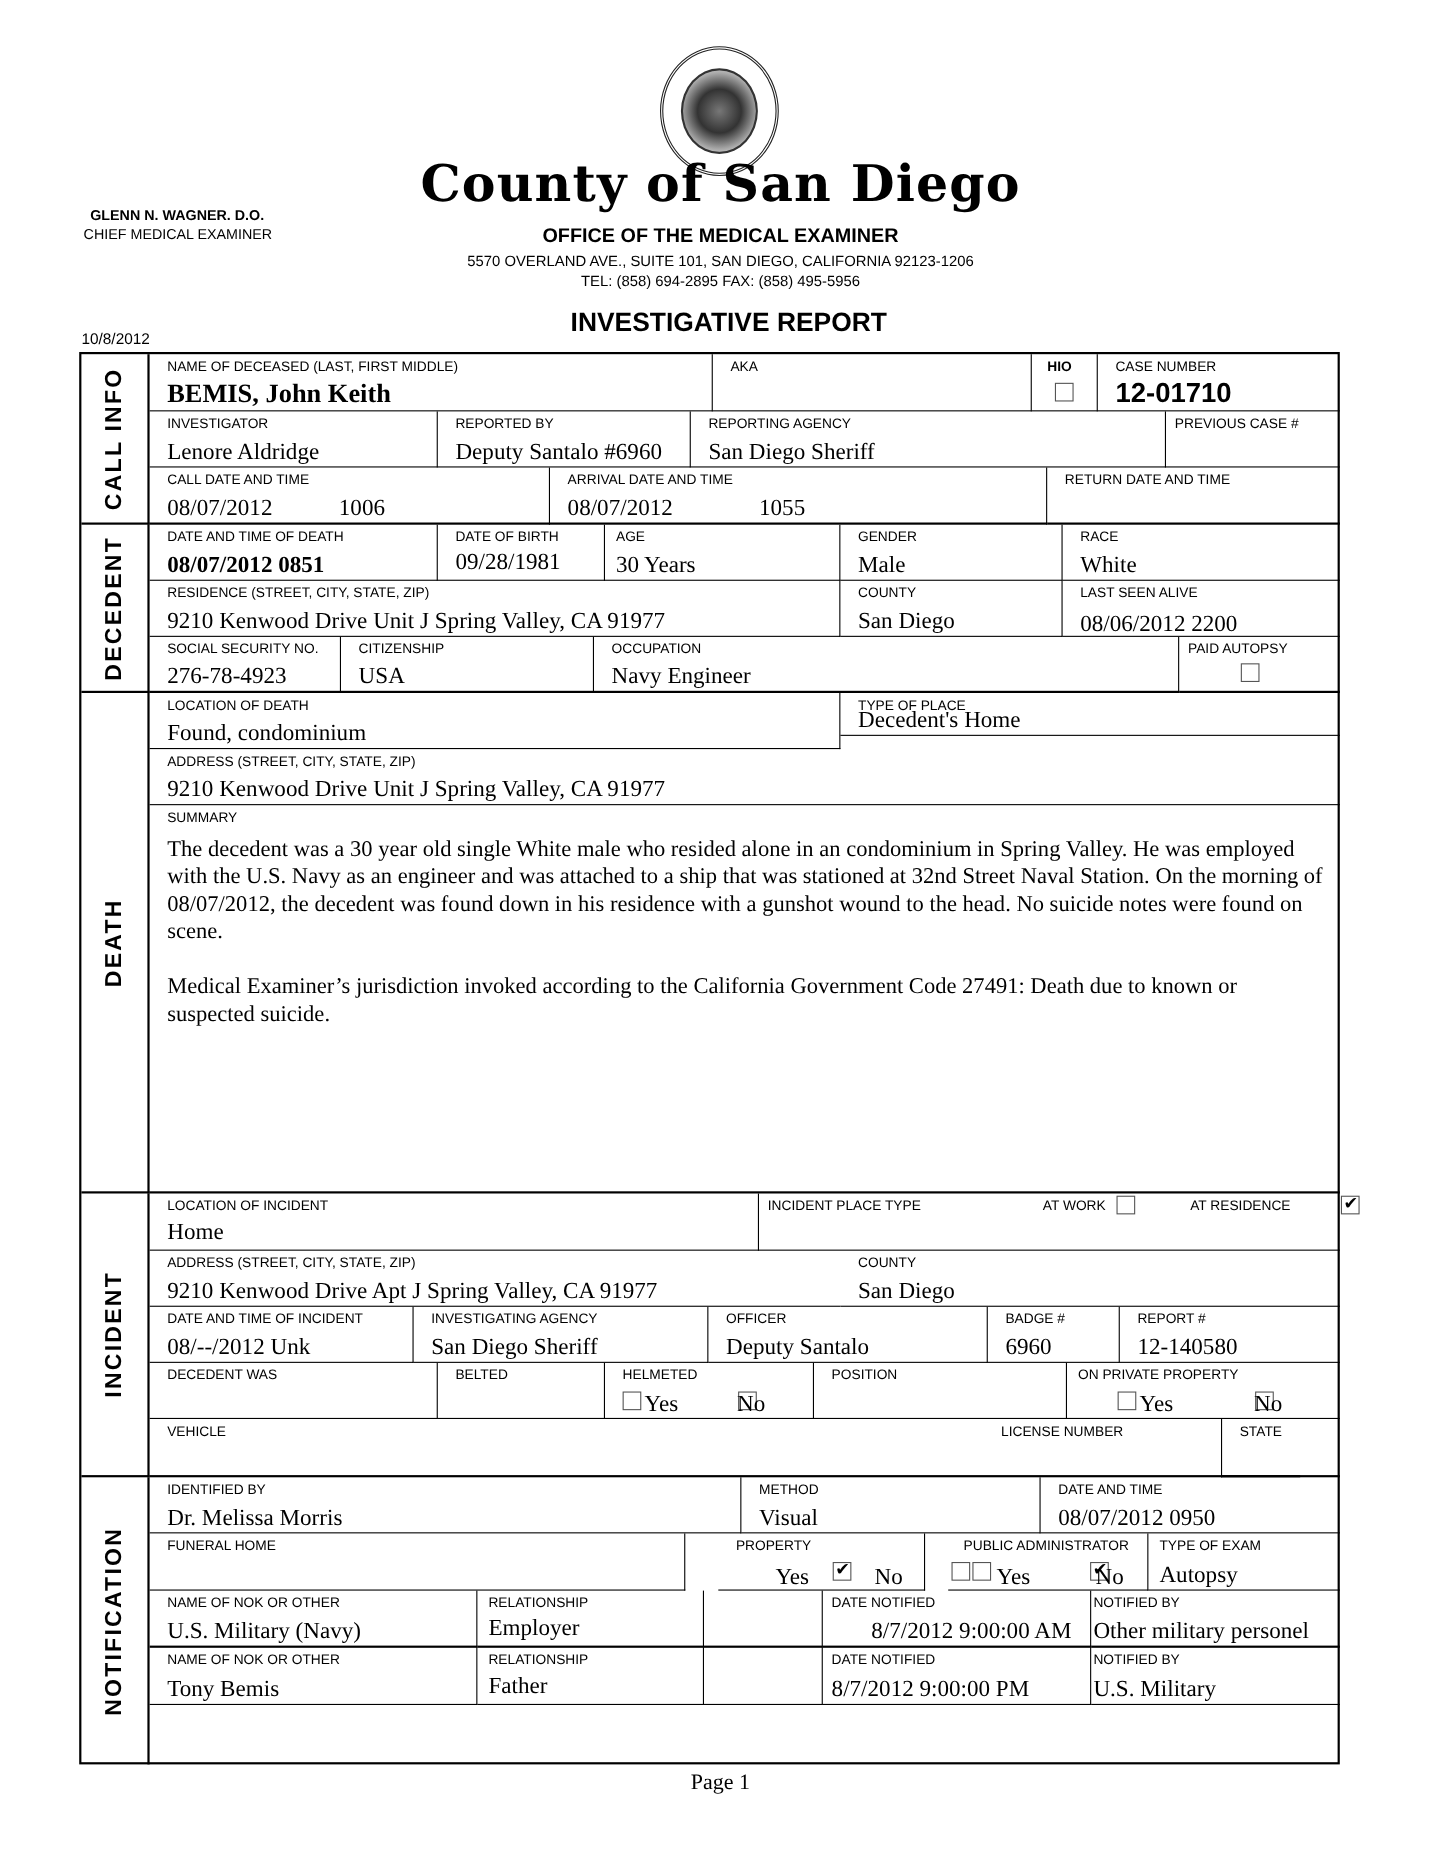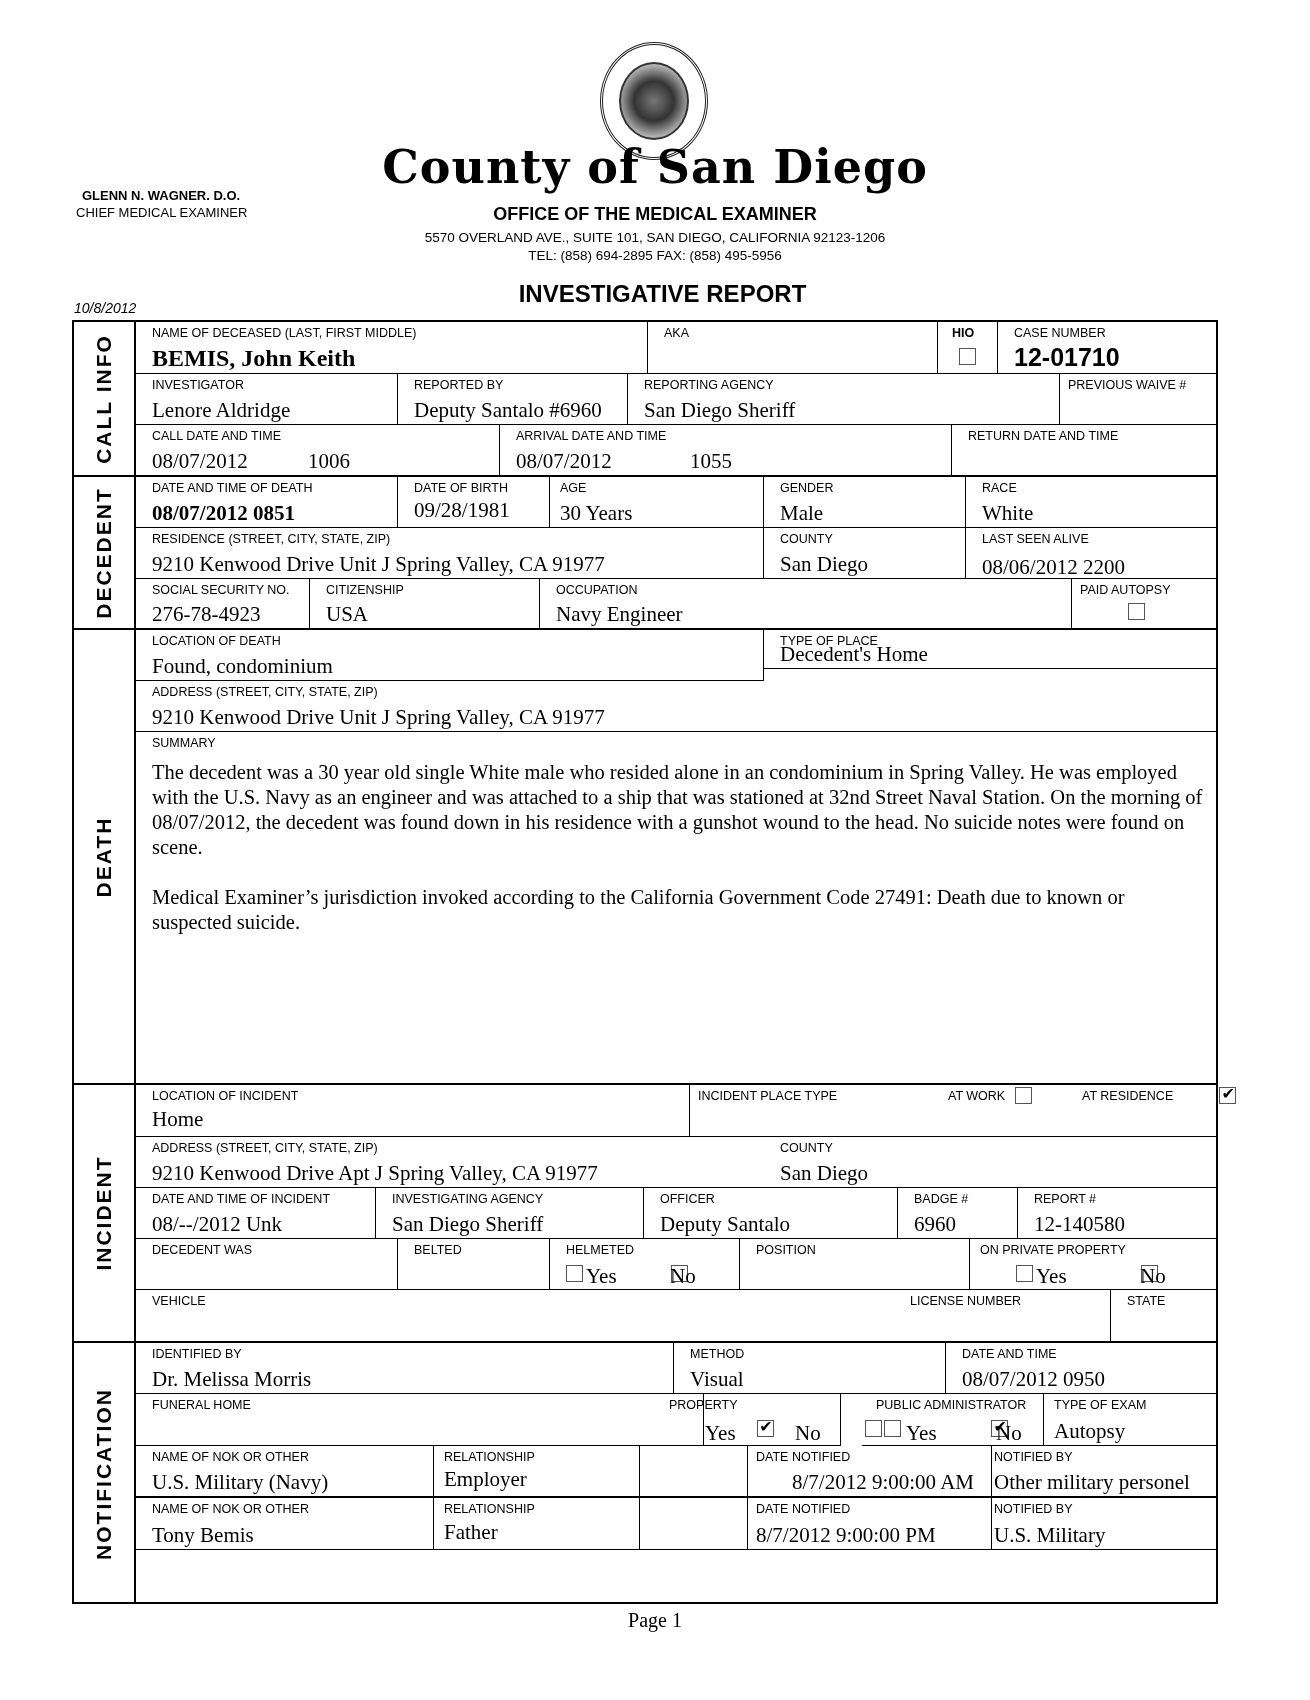--- a/index.html
+++ b/index.html
@@ -7,21 +7,21 @@
   .abs { position: absolute; }
   .seal { left: 600px; top: 42px; width: 108px; height: 118px; border-radius: 50%; border: 3px double #222; display: flex; align-items: center; justify-content: center; }
   .seal-inner { width: 70px; height: 78px; border-radius: 50%; border: 2px solid #333; background: radial-gradient(circle, #777 0%, #333 40%, #aaa 70%, #fff 100%); }
   .county-title { left: 0; width: 1310px; top: 140px; text-align: center; font-family: "DejaVu Serif", serif; font-size: 46px; font-weight: bold; letter-spacing: 1px; }
   .chief-name { left: 82px; top: 188px; font-size: 13px; font-weight: bold; }
   .chief-title { left: 76px; top: 205px; font-size: 13px; }
   .office { left: 0; width: 1310px; top: 204px; text-align: center; font-size: 18px; font-weight: bold; }
   .addr { left: 0; width: 1310px; top: 230px; text-align: center; font-size: 13.5px; }
   .tel { left: 0; width: 1310px; top: 248px; text-align: center; font-size: 13.5px; }
   .report-title { left: 0; width: 1325px; top: 280px; text-align: center; font-size: 24px; font-weight: bold; }
-  .print-date { left: 74px; top: 300px; font-size: 14px; font-style: italic; }
+  .print-date { left: 74px; top: 300px; font-size: 14px; }
   .page-num { left: 0; width: 1310px; top: 1609px; text-align: center; font-family: "Liberation Serif", serif; font-size: 20px; }
 
   .form { left: 72px; top: 320px; width: 1146px; height: 1284px; border: 2px solid #000; }
   .side { position: absolute; left: 0; width: 62px; border-right: 2px solid #000; border-bottom: 2px solid #000; display: flex; align-items: center; justify-content: center; }
   .side span { transform: rotate(-90deg); font-weight: bold; font-size: 21px; letter-spacing: 2px; white-space: nowrap; }
   .cell { position: absolute; border-right: 1.5px solid #000; border-bottom: 1.5px solid #000; }
   .lbl { position: absolute; left: 16px; top: 4px; font-size: 12.5px; white-space: nowrap; }
   .val { position: absolute; left: 16px; bottom: 1px; font-family: "Liberation Serif", serif; font-size: 21px; white-space: nowrap; }
   .val.bold { font-weight: bold; }
   .cb { display: inline-block; width: 17px; height: 17px; border: 1px solid #555; vertical-align: baseline; position: relative; }
@@ -86,21 +86,21 @@
   </div>
   <div class="cell" style="left:324px;top:52px;width:230px;height:51px;">
     <div class="lbl">REPORTED BY</div>
     <div class="val">Deputy Santalo #6960</div>
   </div>
   <div class="cell" style="left:554px;top:52px;width:432px;height:51px;">
     <div class="lbl">REPORTING AGENCY</div>
     <div class="val">San Diego Sheriff</div>
   </div>
   <div class="cell" style="left:986px;top:52px;width:158px;height:51px;border-right:none;">
-    <div class="lbl" style="left:8px;">PREVIOUS WAIVE #</div>
+    <div class="lbl" style="left:8px;">PREVIOUS CASE #</div>
   </div>
 
   <div class="cell" style="left:62px;top:103px;width:364px;height:52px;border-bottom-width:2px;">
     <div class="lbl">CALL DATE AND TIME</div>
     <div class="val">08/07/2012</div>
     <div class="val" style="left:172px;">1006</div>
   </div>
   <div class="cell" style="left:426px;top:103px;width:452px;height:52px;border-bottom-width:2px;">
     <div class="lbl">ARRIVAL DATE AND TIME</div>
     <div class="val">08/07/2012</div>
@@ -261,21 +261,21 @@
   </div>
   <div class="cell" style="left:600px;top:1021px;width:272px;height:51px;">
     <div class="lbl">METHOD</div>
     <div class="val">Visual</div>
   </div>
   <div class="cell" style="left:872px;top:1021px;width:272px;height:51px;border-right:none;">
     <div class="lbl">DATE AND TIME</div>
     <div class="val">08/07/2012   0950</div>
   </div>
 
-  <div class="cell" style="left:62px;top:1072px;width:568px;height:52px;">
+  <div class="cell" style="left:62px;top:1072px;width:487px;height:52px;">
     <div class="lbl">FUNERAL HOME</div>
   </div>
   <div class="cell" style="left:579px;top:1072px;width:188px;height:52px;text-align:center;">
     <div class="lbl">PROPERTY</div>
     <span class="cb abs checked" style="left:30px;top:26px;"></span>
     <span class="cbopt" style="left:52px;bottom:-1px;">Yes</span>
     <span class="cb abs" style="left:116px;top:26px;"></span>
     <span class="cbopt" style="left:142px;bottom:-1px;">No</span>
   </div>
   <div class="cell" style="left:788px;top:1072px;width:182px;height:52px;">

